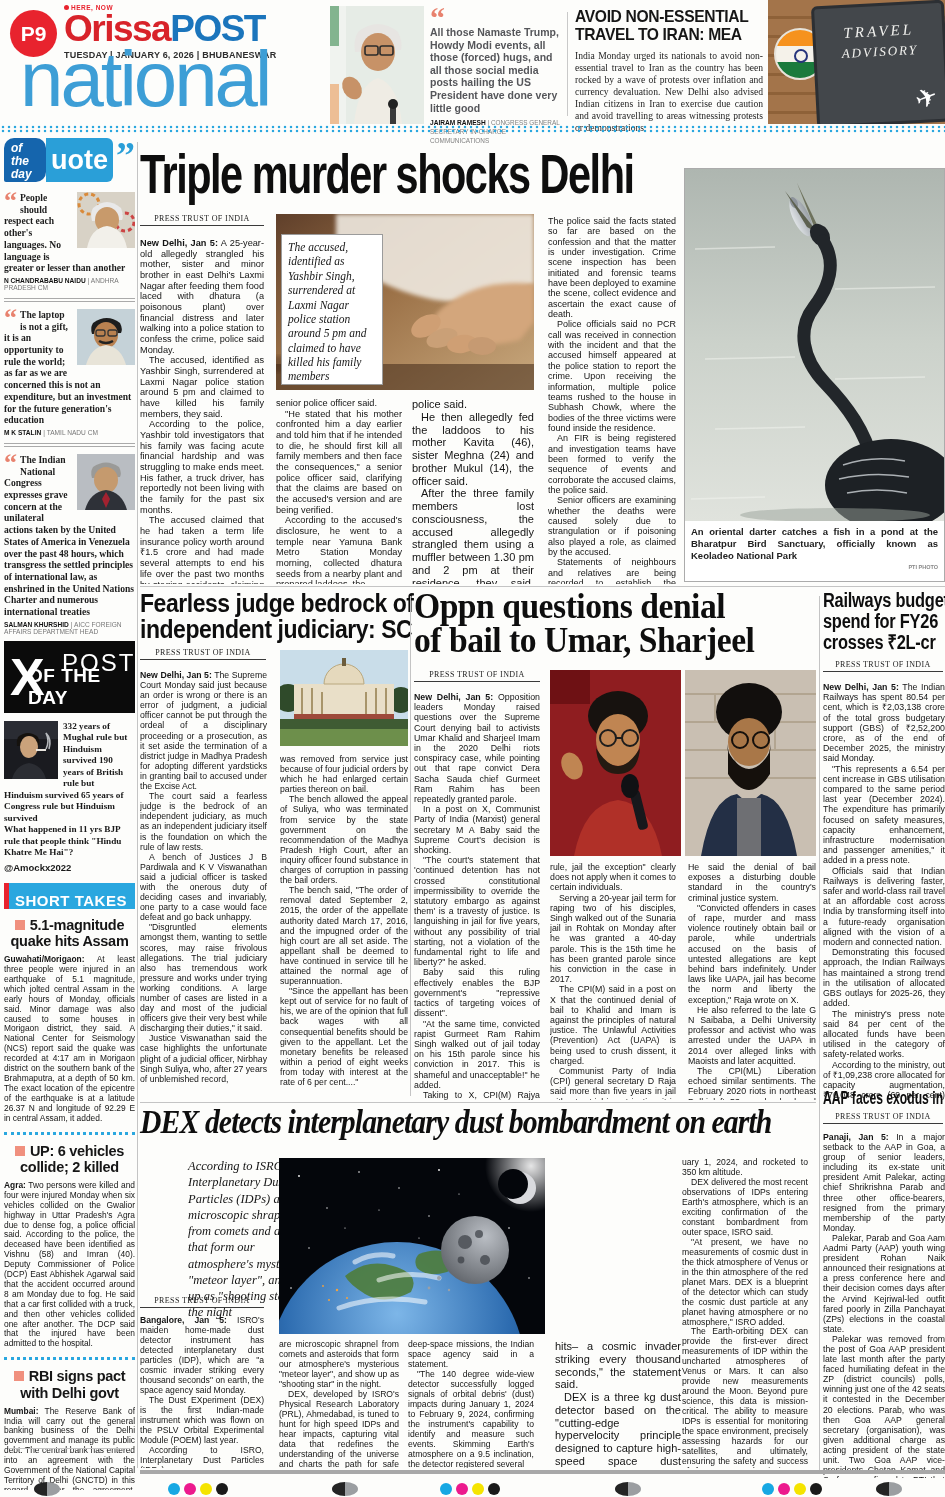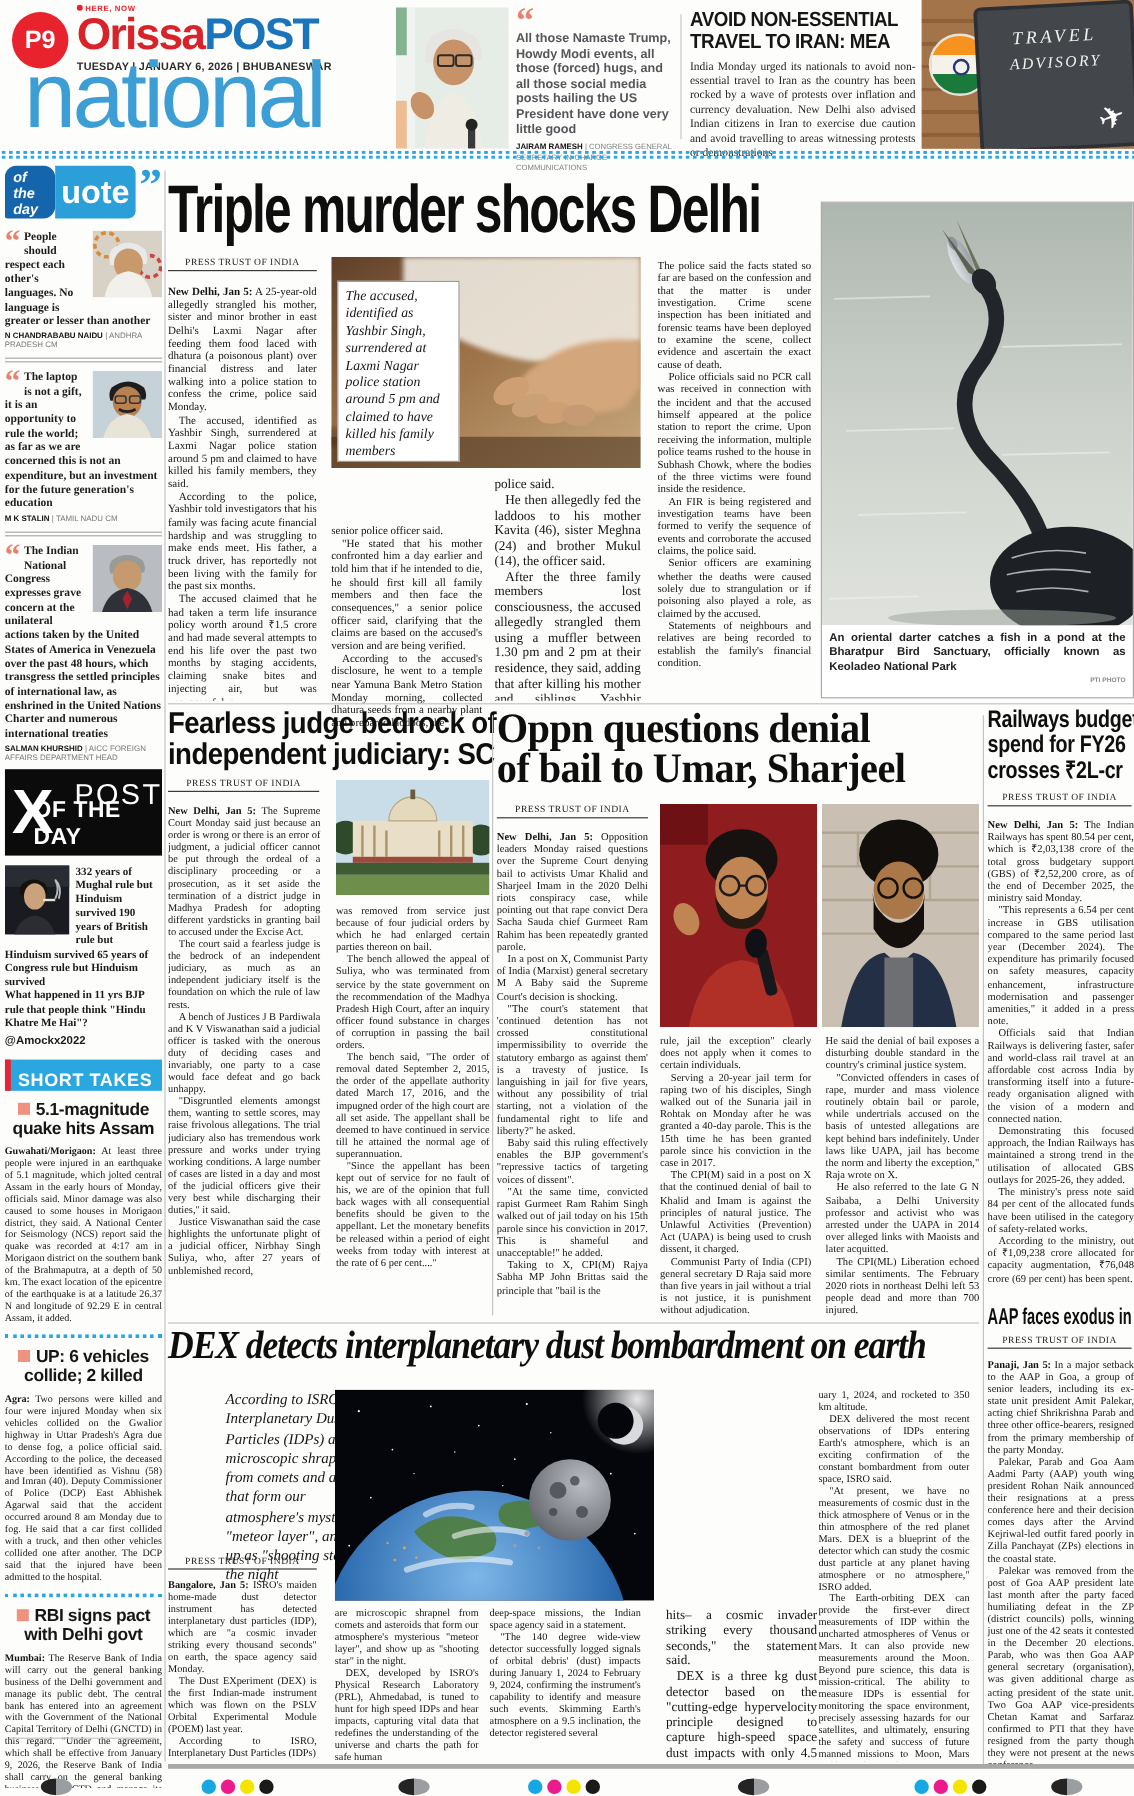--- a/index.html
+++ b/index.html
@@ -38,38 +38,38 @@
   .plane{position:absolute;right:8px;bottom:6px;font-size:26px;color:#fff;transform:rotate(-18deg);}
   .flag{position:absolute;left:6px;top:28px;width:48px;height:48px;border-radius:50%;border:2px solid #e7e3da;
     background:linear-gradient(180deg,#f6921e 0 33%,#f5f2ea 33% 66%,#1a7a3c 66% 100%);}
   .chakra{position:absolute;left:18px;top:19px;width:10px;height:10px;border-radius:50%;border:2px solid #27357c;}
   .dotted-rule{left:0;top:125px;width:945px;height:8px;
     background-image:radial-gradient(circle,#2aa7df 1.4px,transparent 1.6px);background-size:6px 4px;}
 
   
   .byline{font:8px "Liberation Serif",serif;letter-spacing:.4px;color:#222;border-bottom:1.5px solid #3a3a3a;
     padding-bottom:2px;text-align:center;}
-  .bodytext{font-family:Liberation Serif, serif;color:#141414;}
+  .bodytext{font-family:Liberation Sans, sans-serif;color:#141414;}
   .bodytext p{margin:0;text-align:justify;}
   .bodytext p + p{text-indent:9px;}
   .lead{font-weight:bold;}
   .col{overflow:hidden;}
   .h-sans{font-family:"Liberation Sans",sans-serif;font-weight:bold;color:#0e0e0e;margin:0;}
   .h-serif{font-family:"Liberation Serif",serif;font-weight:bold;color:#0e0e0e;margin:0;}
 
   
   .triple{left:140px;top:146px;width:540px;height:440px;}
   .t-head{font-size:56px;letter-spacing:-2px;white-space:nowrap;transform:scaleX(.74);transform-origin:0 0;line-height:1;}
   .t-byline{left:0;top:68px;width:124px;}
   .t-col1{left:0;top:92px;width:124px;height:346px;font-size:9.2px;line-height:1.16;}
   .t-col4{left:408px;top:70px;width:128px;height:368px;font-size:9px;line-height:1.15;}
   .t-img{left:136px;top:68px;width:258px;height:176px;overflow:hidden;}
   .t-pull{position:absolute;left:5px;top:20px;width:88px;bottom:5px;background:#fff;border:1px solid #9b9b9b;
     padding:5px 6px;font:italic 11.5px/1.25 "Liberation Serif",serif;}
-  .t-col2{left:136px;top:252px;width:126px;height:186px;font-size:9.2px;line-height:1.16;margin-top:39px;}
+  .t-col2{left:136px;top:252px;width:126px;height:186px;font-size:9.2px;line-height:1.16;}
   .t-col3{left:272px;top:252px;width:122px;height:186px;font-size:11px;line-height:1.16;}
 
   
   .bird{left:684px;top:168px;width:259px;height:412px;border:1px solid #ababab;background:#fff;}
   .bird svg{display:block;}
   .bird-cap{padding:5px 6px 2px;font:bold 9.5px/1.25 "Liberation Sans",sans-serif;color:#222;text-align:justify;}
   .bird-credit{text-align:right;padding:0 6px 4px;font:bold 5.5px "Liberation Sans",sans-serif;color:#888;}
 
   
   .judge{left:140px;top:590px;width:268px;height:512px;}

